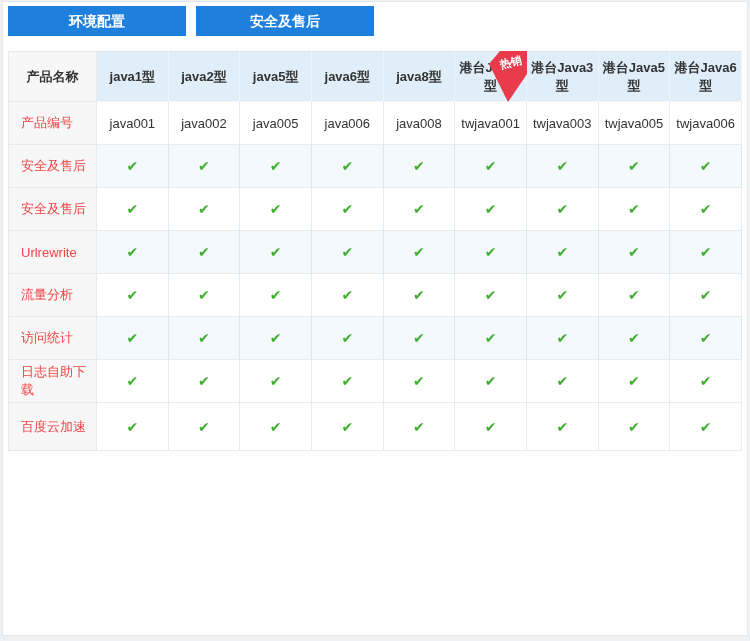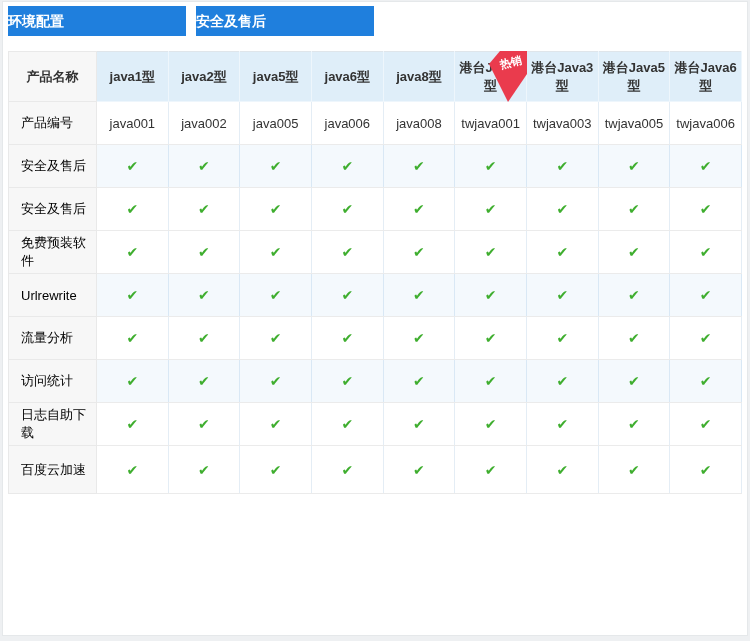--- a/index.html
+++ b/index.html
@@ -32,21 +32,21 @@
   .tabbar{
     display:flex;
     align-items:flex-start;
     padding:4px 0 0 5px;
     height:38px;
   }
   .tab{
     width:178px;
     height:30px;
     line-height:30px;
-    text-align:left;
+    text-align:center;
     background:var(--tab-blue);
     color:#fff;
     font-size:14px;
     font-weight:bold;
     margin-right:10px;
     cursor:pointer;
   }
   .tab.active{
     background:#fff;
     color:#404040;
@@ -95,21 +95,21 @@
   }
   thead th.corner{
     background:var(--label-bg);
     border-color:#e9e9e9;
   }
   tbody th.row-label{
     background:var(--label-bg);
     font-weight:normal;
     text-align:left;
     padding-left:12px;
-    color:#000000;
+    color:#ef4444;
     border-color:#e9e9e9;
     font-size:13px;
   }
   tbody tr{height:43px;}
   tbody tr:last-child{height:48px;}
   tbody td{
     background:#fff;
     border-bottom:1px solid #ebebeb;
     border-right:1px solid #e4edf5;
     color:#333;
@@ -206,32 +206,20 @@
             <td><span class="check">✔</span></td>
             <td><span class="check">✔</span></td>
             <td><span class="check">✔</span></td>
             <td><span class="check">✔</span></td>
             <td><span class="check">✔</span></td>
             <td><span class="check">✔</span></td>
             <td><span class="check">✔</span></td>
             <td><span class="check">✔</span></td>
             <td><span class="check">✔</span></td>
           </tr>
-          <tr>
-            <th class="row-label">免费预装软件</th>
-            <td><span class="check">✔</span></td>
-            <td><span class="check">✔</span></td>
-            <td><span class="check">✔</span></td>
-            <td><span class="check">✔</span></td>
-            <td><span class="check">✔</span></td>
-            <td><span class="check">✔</span></td>
-            <td><span class="check">✔</span></td>
-            <td><span class="check">✔</span></td>
-            <td><span class="check">✔</span></td>
-          </tr>
           <tr class="tint">
             <th class="row-label">Urlrewrite</th>
             <td><span class="check">✔</span></td>
             <td><span class="check">✔</span></td>
             <td><span class="check">✔</span></td>
             <td><span class="check">✔</span></td>
             <td><span class="check">✔</span></td>
             <td><span class="check">✔</span></td>
             <td><span class="check">✔</span></td>
             <td><span class="check">✔</span></td>

